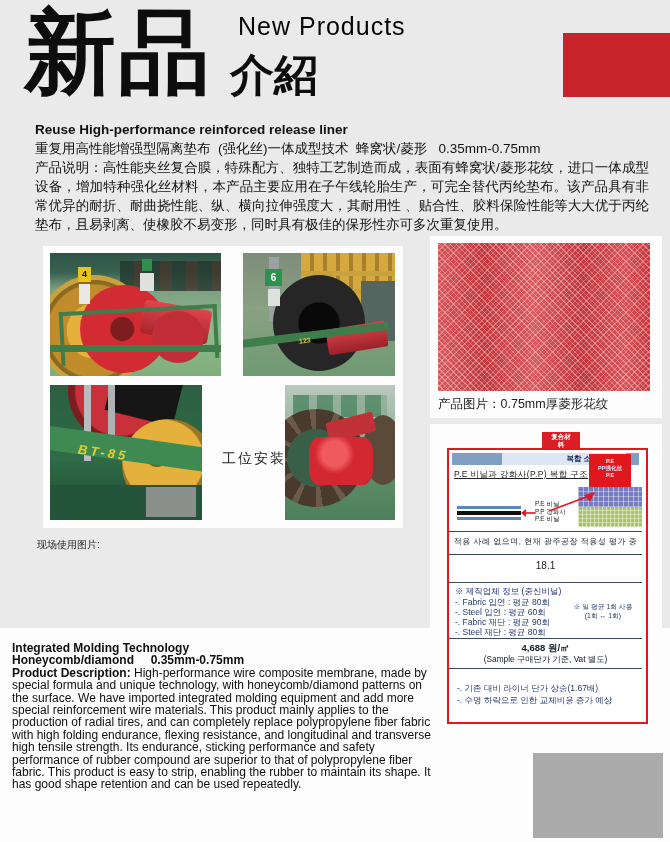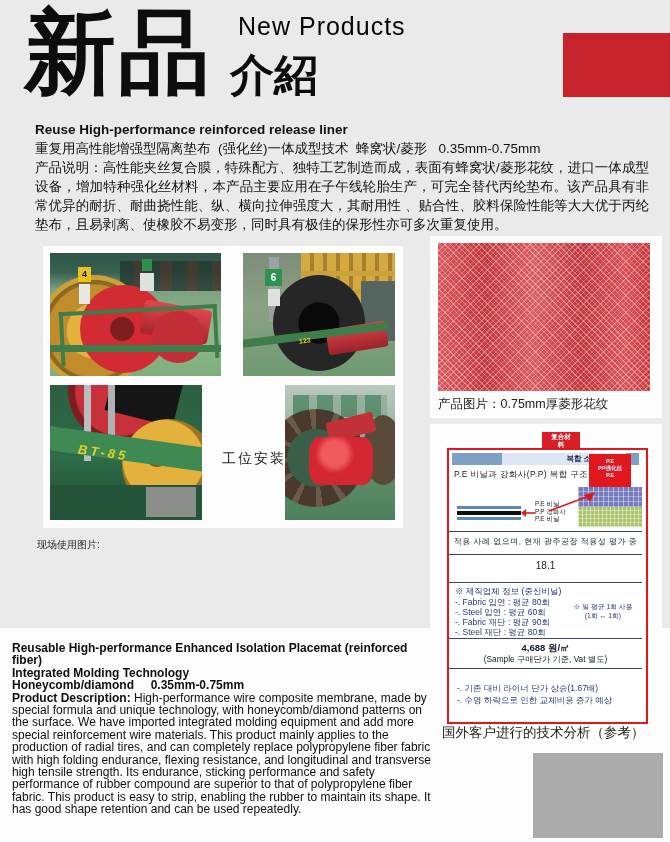--- a/index.html
+++ b/index.html
@@ -41,21 +41,21 @@
         rgba(0,0,0,.08) 68%, rgba(255,255,255,.12) 88%, rgba(0,0,0,.05));}
   .prod-cap{position:absolute;left:8px;top:160px;font-size:12.5px;color:#222;}
   .tech-card{left:430px;top:424px;width:232px;height:326px;background:#fdfdfd;}
   .tech-tab{position:absolute;left:112px;top:8px;width:38px;height:17px;background:#d91f26;
             color:#fff;font-size:6.5px;line-height:7.5px;text-align:center;font-weight:bold;padding-top:1px;}
   .tech-box{position:absolute;left:17px;top:24px;width:197px;height:272px;
             border:2px solid #e0181e;background:#fff;}
   .tb-bar{position:absolute;left:3px;top:3px;width:187px;height:12px;background:#7fa0c2;}
   .tb-bar-label{position:absolute;left:50px;top:0px;width:87px;height:12px;background:#dce7f3;
                 font-size:7.5px;line-height:12px;text-align:center;font-weight:bold;color:#15254e;padding-left:37px;}
-  .tb-struct{position:absolute;left:5px;top:19px;font-size:8.5px;color:#222;letter-spacing:.4px;}
+  .tb-struct{position:absolute;left:5px;top:19px;font-size:8.5px;color:#222;letter-spacing:.4px;text-decoration:underline;}
   .tb-redbox{position:absolute;left:140px;top:4px;width:42px;height:30px;background:#e0181e;
              color:#fff;font-size:5.5px;line-height:7px;text-align:center;font-weight:bold;padding-top:4px;}
   .tb-redbox .mid{color:#cfe6ff;}
   .layer-bar{position:absolute;left:8px;width:64px;}
   .lb1{top:56px;height:3px;background:#5b87ba;}
   .lb2{top:61px;height:4px;background:#0d0d0d;}
   .lb3{top:67px;height:3px;background:#5b87ba;}
   .layer-labels{position:absolute;left:86px;top:50px;font-size:6.5px;line-height:7.6px;color:#222;}
   .mesh{position:absolute;left:129px;top:37px;width:64px;height:40px;}
   .mesh .top{position:absolute;left:0;top:0;width:64px;height:20px;background:#767cc0;
@@ -212,23 +212,21 @@
         <div>※ 일 평균 1회 사용</div>
         <div>(1회 ↔ 1회)</div>
       </div>
       <div class="tb-div" style="top:188px;"></div>
       <div class="tb-price">4,688 원/㎡</div>
       <div class="tb-price-note">(Sample 구매단가 기준, Vat 별도)</div>
       <div class="tb-div" style="top:218px;"></div>
       <div class="tb-note" style="top:233px;">-. 기존 대비 라이너 단가 상승(1.67배)</div>
       <div class="tb-note" style="top:245px;">-. 수명 하락으로 인한 교체비용 증가 예상</div>
     </div>
-    <div class="tech-cap">国外客户进行的技术分析（参考）</div>
   </div>
 
   <div class="abs bottom-text">
-    <div class="bt-h">Reusable High-performance Enhanced Isolation Placemat (reinforced fiber)</div>
     <div class="bt-h">Integrated Molding Technology</div>
     <div class="bt-h">Honeycomb/diamond     0.35mm-0.75mm</div>
     <div><span class="bold">Product Description:</span><span> High-performance wire composite membrane, made by special formula and unique technology, with honeycomb/diamond patterns on the surface. We have imported integrated molding equipment and add more special reinforcement wire materials. This product mainly applies to the production of radial tires, and can completely replace polypropylene fiber fabric with high folding endurance, flexing resistance, and longitudinal and transverse high tensile strength. Its endurance, sticking performance and safety performance of rubber compound are superior to that of polypropylene fiber fabric. This product is easy to strip, enabling the rubber to maintain its shape. It has good shape retention and can be used repeatedly.</span></div>
   </div>
 
 </div>
 
 </body></html>

